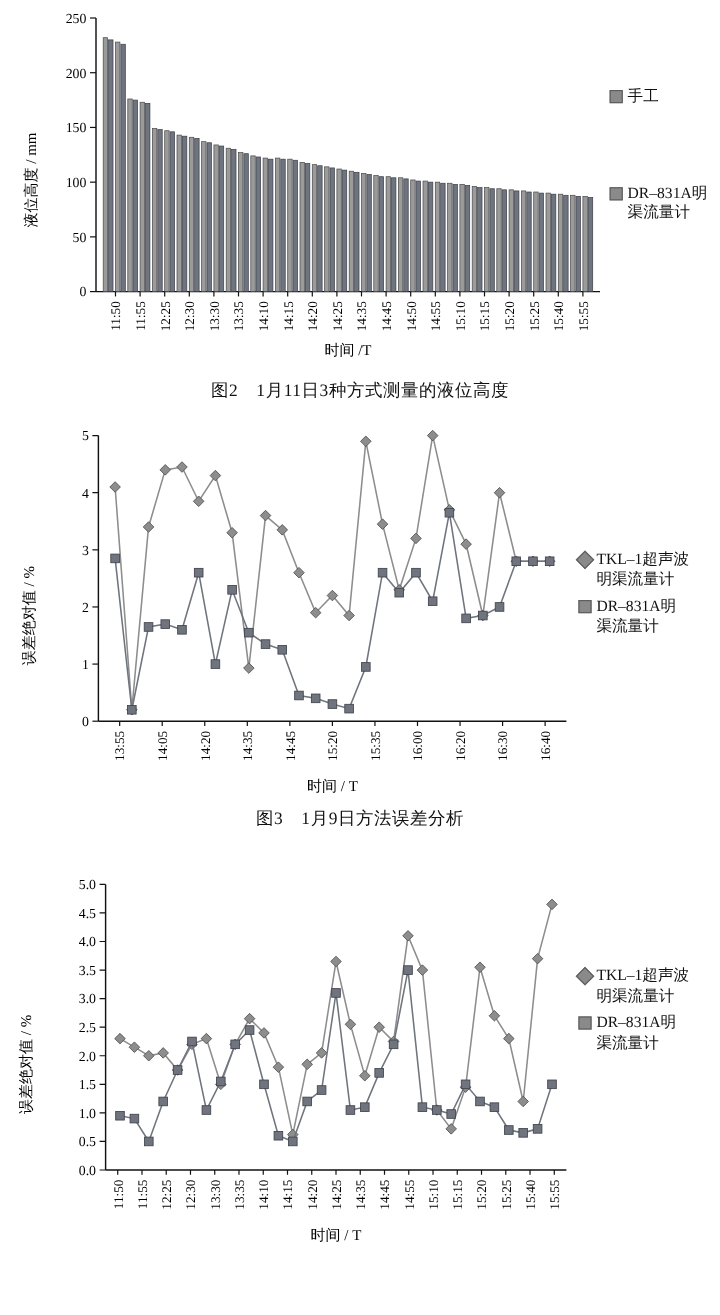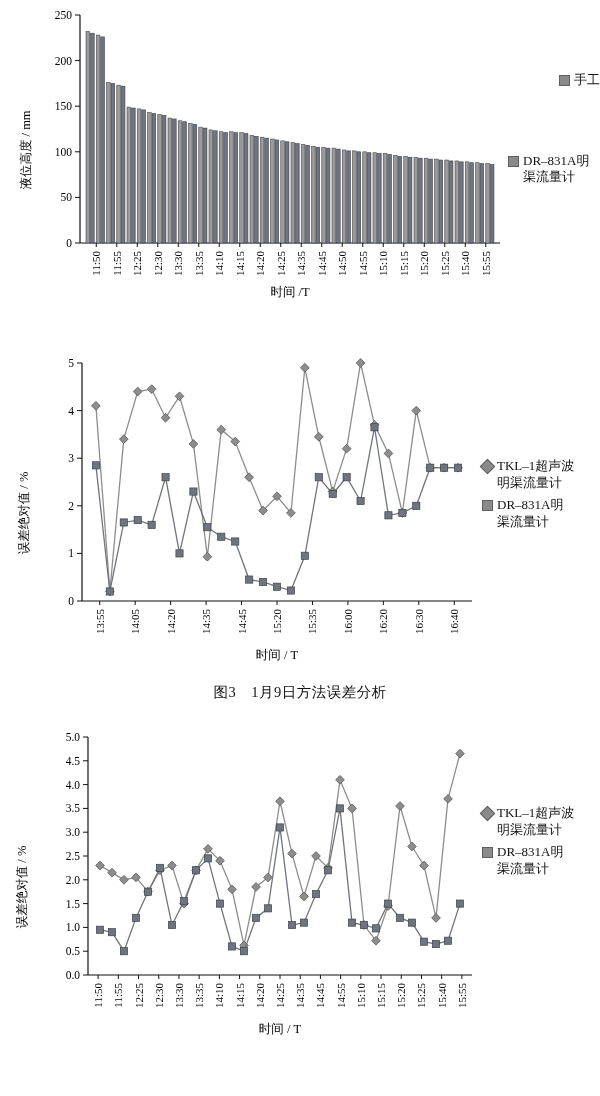--- a/index.html
+++ b/index.html
@@ -34,21 +34,20 @@
     position: absolute;
     font-size: 13px;
     line-height: 1.28;
     font-family: "Liberation Serif", serif;
     color: #111;
   }
   .legend-row {
     display: flex;
     align-items: flex-start;
     margin-bottom: 6px;
-    justify-content: flex-end;
   }
   .legend-swatch {
     flex: 0 0 auto;
     margin-top: 3px;
     margin-right: 4px;
   }
   .sq {
     width: 9px; height: 9px;
     background: #8a8a8a;
     border: 1px solid #5f5f5f;
@@ -232,20 +231,21 @@
         <span class="legend-label">手工</span>
       </div>
       <div class="legend-row" style="margin-top:64px;">
         <span class="legend-swatch">
             <span class="sq"></span>
           </span>
         <span class="legend-label">DR–831A明渠流量计</span>
       </div>
     </div>
   </div>
+  <div class="caption" style="margin-top:16px;">图2　1月11日3种方式测量的液位高度</div>
 </div>
 
 <div class="figure-block" style="height:360px; margin-top:18px;">
   <div class="chart-area">
     <svg width="600" height="320" viewBox="0 0 600 320">
       <text transform="translate(28,160) rotate(-90)" text-anchor="middle" font-size="12.5" font-family="Liberation Serif, serif">误差绝对值 / %</text>
       <line x1="82" y1="10" x2="82" y2="248" stroke="#111" stroke-width="1.2"></line>
       <line x1="82" y1="248" x2="472" y2="248" stroke="#111" stroke-width="1.2"></line>
       <g id="f3-yticks">
           <line x1="77" y1="248" x2="82" y2="248" stroke="#111" stroke-width="1"></line>
@@ -354,21 +354,21 @@
         <span class="legend-label">TKL–1超声波明渠流量计</span>
       </div>
       <div class="legend-row" style="margin-top:4px;">
         <span class="legend-swatch">
             <span class="sq"></span>
           </span>
         <span class="legend-label">DR–831A明渠流量计</span>
       </div>
     </div>
   </div>
-  <div class="caption" style="margin-top:10px;">图3　1月9日方法误差分析</div>
+  <div class="caption" style="">图3　1月9日方法误差分析</div>
 </div>
 
 <div class="figure-block" style="height:360px; margin-top:14px;">
   <div class="chart-area">
     <svg width="600" height="320" viewBox="0 0 600 320">
       <text transform="translate(26,160) rotate(-90)" text-anchor="middle" font-size="12.5" font-family="Liberation Serif, serif">误差绝对值 / %</text>
       <line x1="88" y1="10" x2="88" y2="248" stroke="#111" stroke-width="1.2"></line>
       <line x1="88" y1="248" x2="472" y2="248" stroke="#111" stroke-width="1.2"></line>
       <g id="f4-yticks">
           <line x1="83" y1="248" x2="88" y2="248" stroke="#111" stroke-width="1"></line>

